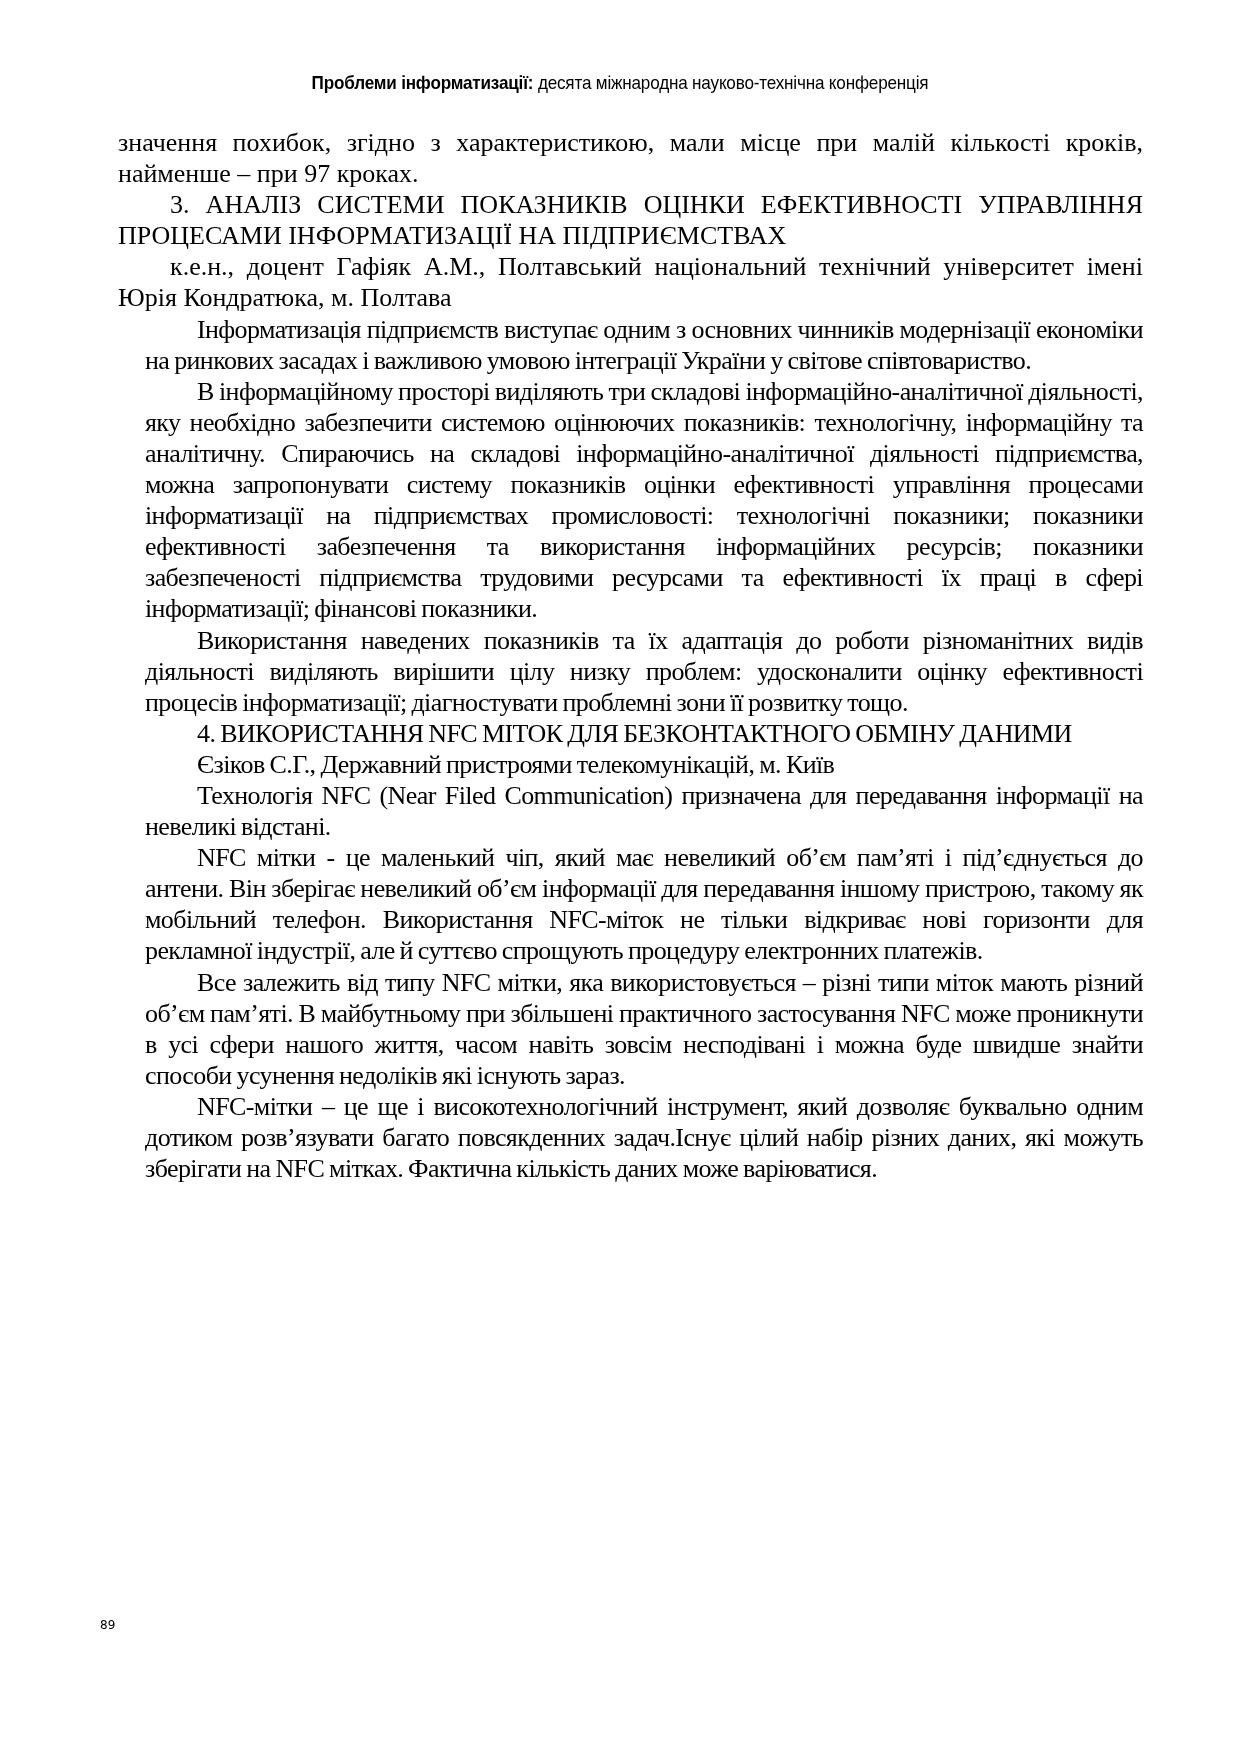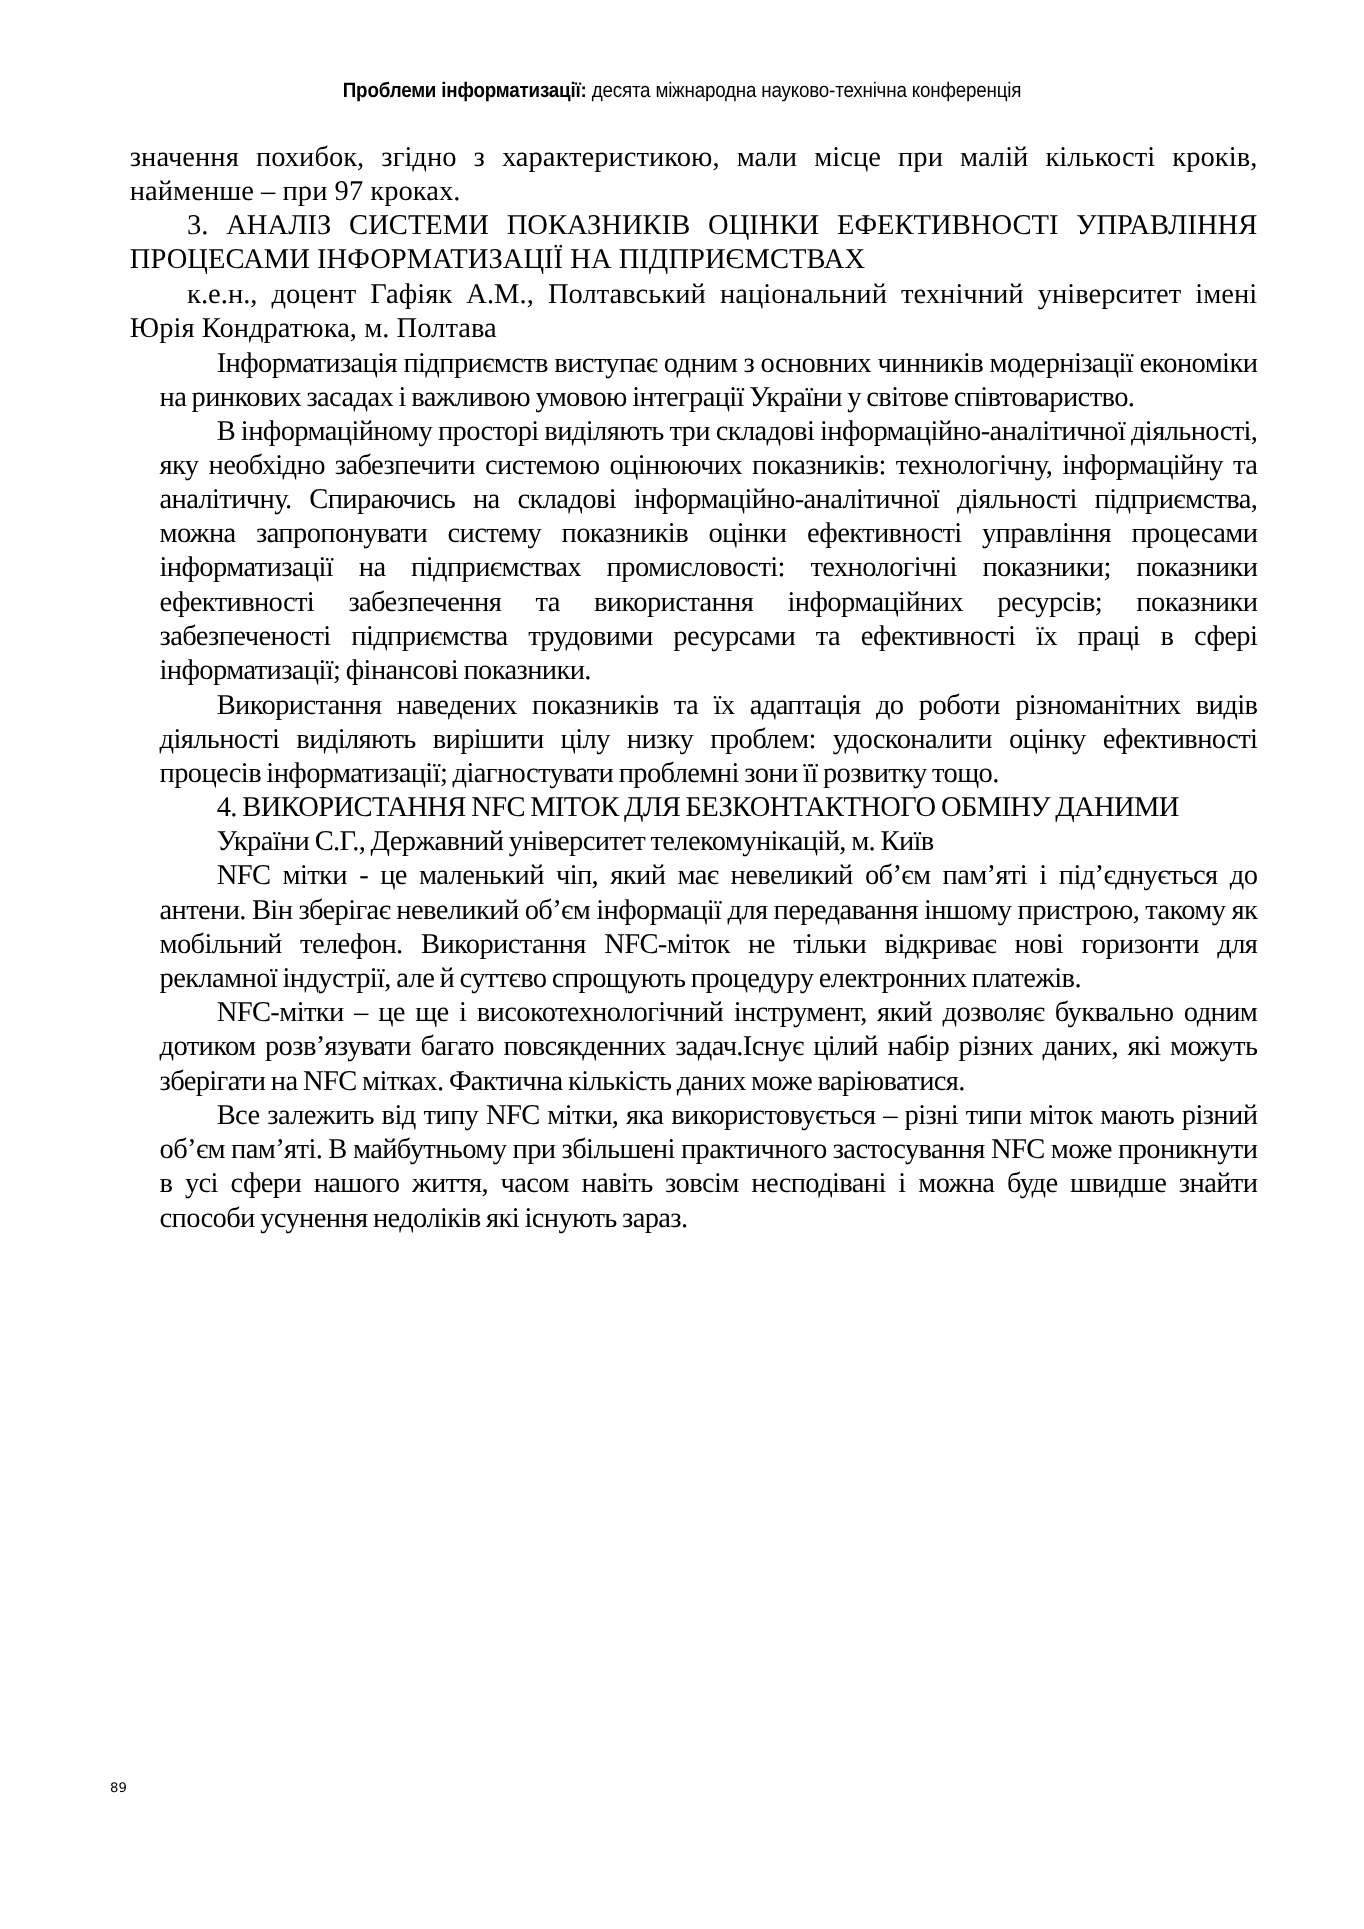--- a/index.html
+++ b/index.html
@@ -67,19 +67,20 @@
 </div>
 
 <div class="body-text">
   <p class="no-indent">значення похибок, згідно з характеристикою, мали місце при малій кількості кроків, найменше – при 97 кроках.</p>
   <p>3. АНАЛІЗ СИСТЕМИ ПОКАЗНИКІВ ОЦІНКИ ЕФЕКТИВНОСТІ УПРАВЛІННЯ ПРОЦЕСАМИ ІНФОРМАТИЗАЦІЇ НА ПІДПРИЄМСТВАХ</p>
   <p>к.е.н., доцент Гафіяк А.М., Полтавський національний технічний університет імені Юрія Кондратюка, м. Полтава</p>
   <p class="narrow">Інформатизація підприємств виступає одним з основних чинників модернізації економіки на ринкових засадах і важливою умовою інтеграції України у світове співтовариство.</p>
   <p class="narrow">В інформаційному просторі виділяють три складові інформаційно-аналітичної діяльності, яку необхідно забезпечити системою оцінюючих показників: технологічну, інформаційну та аналітичну. Спираючись на складові інформаційно-аналітичної діяльності підприємства, можна запропонувати систему показників оцінки ефективності управління процесами інформатизації на підприємствах  промисловості: технологічні показники; показники ефективності забезпечення та використання інформаційних ресурсів; показники забезпеченості підприємства трудовими ресурсами та ефективності їх праці в сфері інформатизації; фінансові показники.</p>
   <p class="narrow">Використання наведених показників та їх адаптація до роботи різноманітних видів діяльності виділяють вирішити цілу низку проблем: удосконалити оцінку ефективності процесів інформатизації; діагностувати проблемні зони  її розвитку тощо.</p>
   <p class="narrow">4. ВИКОРИСТАННЯ NFC МІТОК ДЛЯ БЕЗКОНТАКТНОГО ОБМІНУ ДАНИМИ</p>
-  <p class="narrow">України С.Г., Державний університет телекомунікацій, м. Київ</p>
+  <p class="narrow">Єзіков С.Г., Державний пристроями телекомунікацій, м. Київ</p>
+  <p class="narrow">Технологія NFC (Near Filed Communication) призначена для передавання інформації на невеликі відстані.</p>
   <p class="narrow">NFC мітки - це маленький чіп, який має невеликий об’єм пам’яті і під’єднується до антени. Він зберігає невеликий об’єм інформації для передавання іншому пристрою, такому як мобільний телефон. Використання NFC-міток не тільки відкриває нові горизонти для рекламної індустрії, але й суттєво спрощують процедуру електронних платежів.</p>
+  <p class="narrow">Все залежить від типу NFC мітки, яка використовується – різні типи міток мають різний об’єм пам’яті. В майбутньому при збільшені практичного застосування NFC може проникнути в усі сфери нашого життя, часом навіть зовсім несподівані і можна буде швидше знайти способи усунення недоліків які існують зараз.</p>
   <p class="narrow">NFC-мітки – це ще і високотехнологічний інструмент, який дозволяє буквально одним дотиком розв’язувати багато повсякденних задач.Існує цілий набір різних даних, які  можуть зберігати на NFC мітках. Фактична кількість даних може варіюватися.</p>
-  <p class="narrow">Все залежить від типу NFC мітки, яка використовується – різні типи міток мають різний об’єм пам’яті. В майбутньому при збільшені практичного застосування NFC може проникнути в усі сфери нашого життя, часом навіть зовсім несподівані і можна буде швидше знайти способи усунення недоліків які існують зараз.</p>
 </div>
 
 <div class="page-number">89</div>
 
 </body></html>

